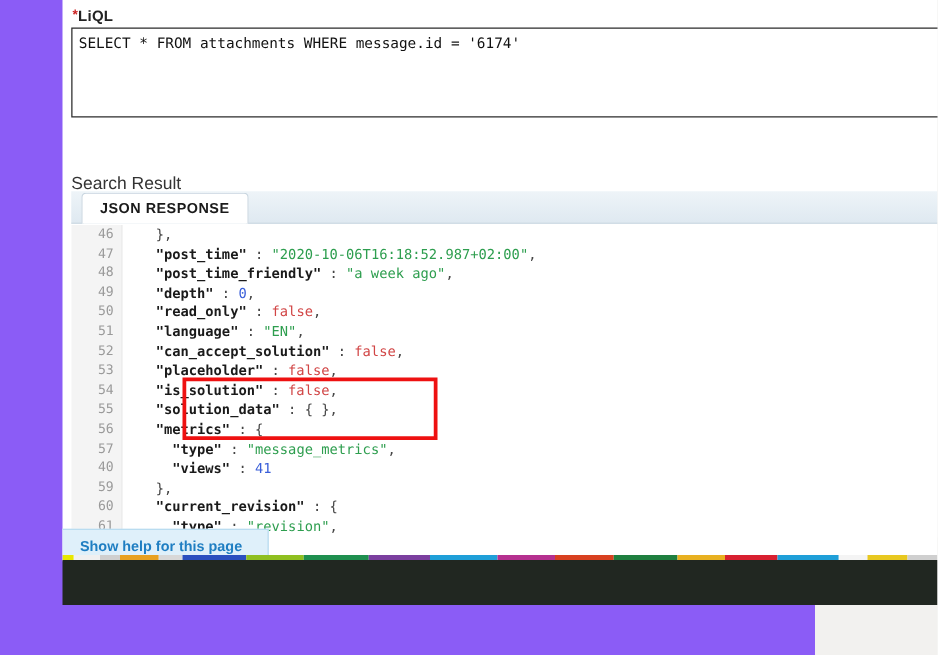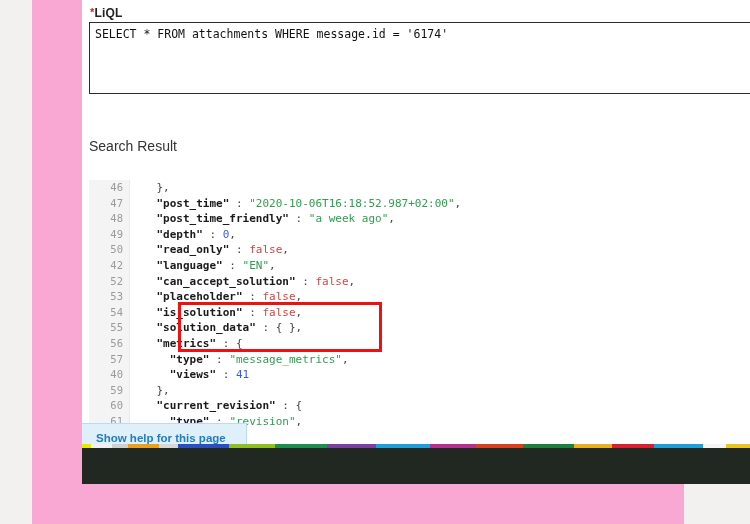--- a/index.html
+++ b/index.html
@@ -9,22 +9,21 @@
     height: 524px;
     overflow: hidden;
     background: #f2f1ef;
     font-family: "Liberation Sans", sans-serif;
   }
 
   #app {
     position: relative;
     width: 652px;
     height: 524px;
-    background: #f9a8d4;
-    margin-left: 32px;
+    background: #8b5cf6;
   }
 
   
   .page {
     position: absolute;
     left: 50px;
     top: 0;
     width: 700px;
     height: 449px;
     background: #ffffff;
@@ -224,32 +223,37 @@
     <div class="liql-label">
       <span class="req">*</span><span>LiQL</span>
     </div>
 
     <div class="liql-box">
       <div class="liql-text">SELECT * FROM attachments WHERE message.id = '6174'</div>
     </div>
 
     <div class="search-result-label">Search Result</div>
 
+    <div class="tabbar">
+      <div class="tab">
+        <span>JSON RESPONSE</span>
+      </div>
+    </div>
 
     <div class="code-wrap">
       <table class="code-table">
         <tbody>
             <tr>
           <td class="gutter">
                 <div>46</div>
                 <div>47</div>
                 <div>48</div>
                 <div>49</div>
                 <div>50</div>
-                <div>42</div>
+                <div>51</div>
                 <div>52</div>
                 <div>53</div>
                 <div>54</div>
                 <div>55</div>
                 <div>56</div>
                 <div>57</div>
                 <div>40</div>
                 <div>59</div>
                 <div>60</div>
                 <div>61</div>

